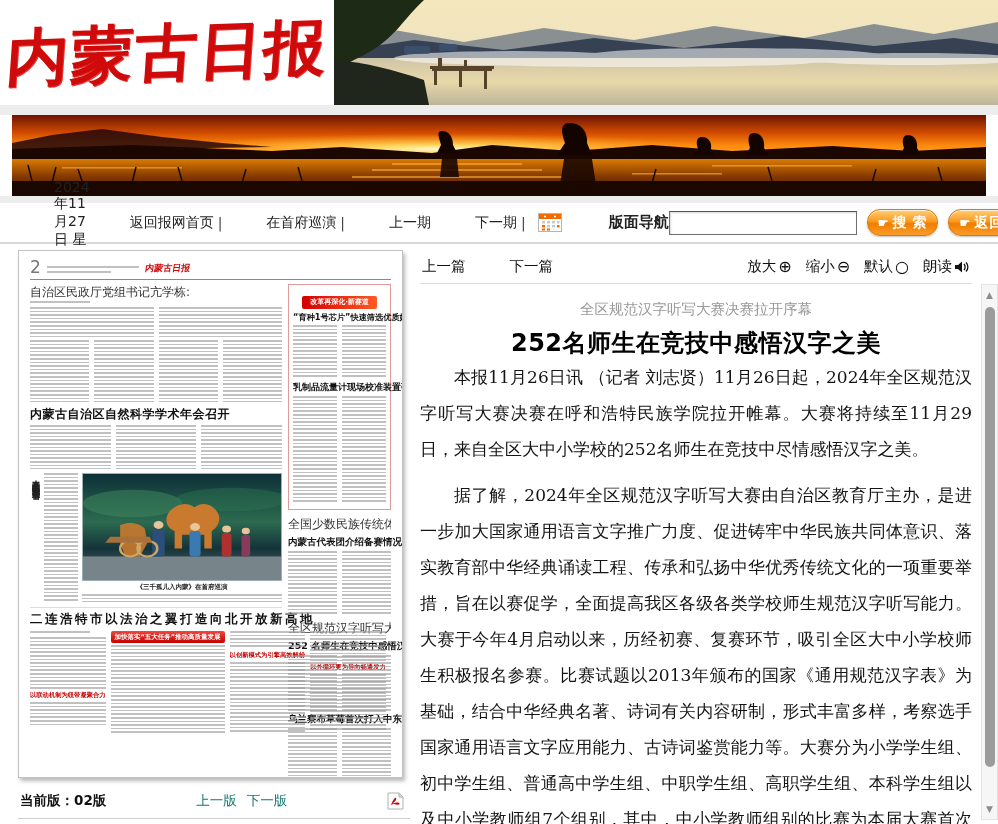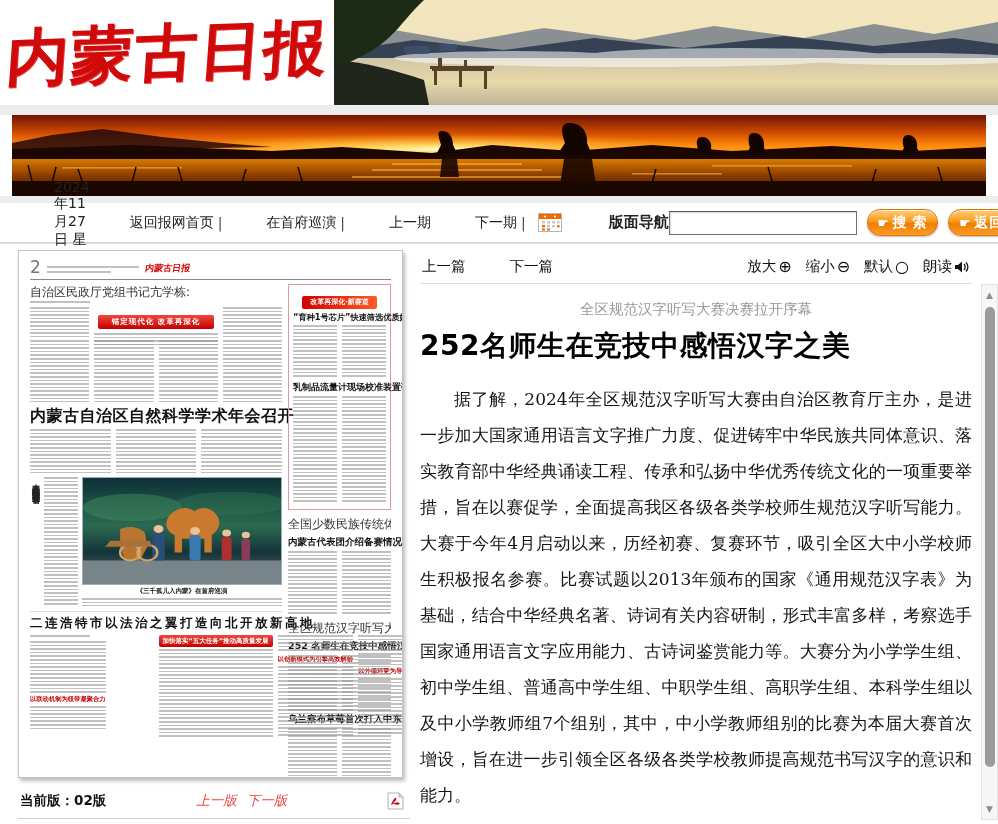--- a/index.html
+++ b/index.html
@@ -61,21 +61,21 @@
 
   .t-body { display:flex; gap:6px; margin-top:4px; }
   .t-left { flex:2.45; min-width:0; }
   .t-right { flex:1; min-width:0; }
 
   .t-kicker { font-size:12px; color:#333; white-space:nowrap; overflow:hidden; }
   .t-h1 { font-size:13.5px; font-weight:bold; color:#111; white-space:nowrap; letter-spacing:.4px; margin:1px 0 2px; }
   .t-badge-row { text-align:center; margin:2px 0 4px; }
   .t-badge { display:inline-block; background:linear-gradient(180deg,#f0473c,#c40000);
     color:#fff; font-size:7.5px; font-weight:bold; padding:2px 14px; border-radius:2px; letter-spacing:1px; }
-  .t-h2 { font-size:16px; font-weight:bold; color:#111; white-space:nowrap; letter-spacing:.5px; margin:4px 0 2px; }
+  .t-h2 { font-size:12px; font-weight:bold; color:#111; white-space:nowrap; letter-spacing:.5px; margin:4px 0 2px; }
 
   .t-photo-row { display:flex; gap:4px; margin-top:4px; }
   .t-vert { writing-mode:vertical-rl; text-orientation:upright; font-size:8px; font-weight:bold;
     color:#222; letter-spacing:1px; line-height:1.25; height:128px; }
   .t-vcol { width:34px; }
   .t-photo { flex:1; }
   .t-photo svg { display:block; width:100%; height:108px; border:1px solid #9db0b5; }
   .t-caption { font-size:6.5px; font-weight:bold; text-align:center; margin-top:2px; color:#222; }
 
   .t-pinkbox { border:1px solid #e09a9a; padding:4px 4px 5px; }
@@ -90,36 +90,36 @@
   .t-h7 { font-size:12.5px; font-weight:bold; letter-spacing:2.5px; white-space:nowrap; color:#111; margin-bottom:3px; }
   .t-redsub { color:#c40000; font-size:6.3px; font-weight:bold; margin:2px 0; white-space:nowrap; overflow:hidden; }
   .t-badge2 { background:linear-gradient(180deg,#f0473c,#c40000); color:#fff; font-size:6.5px;
     font-weight:bold; padding:1.5px 4px; border-radius:2px; text-align:center; white-space:nowrap; overflow:hidden; margin-bottom:2px; }
   .t-h8 { font-size:9.5px; font-weight:bold; white-space:nowrap; color:#111; margin:2px 0 2px; }
 
   .side-foot { width:392px; display:flex; align-items:center; padding:9px 6px 8px 2px;
     border-bottom:1px solid #cfcfcf; font-size:13.5px; color:#111; margin-top:5px; }
   .cur-ver { font-weight:bold; }
   .foot-links { margin-left:90px; display:flex; gap:10px; }
-  .foot-links a { color:#ef4444; text-decoration:none; cursor:pointer;font-style:italic; }
+  .foot-links a { color:#0f766e; text-decoration:none; cursor:pointer; }
   .pdf-icon { margin-left:auto; width:17px; height:18px; }
 
   
   .article-col { flex:1; position:relative; padding:0 26px 0 10px; min-width:0; }
   .a-toolbar { height:34px; display:flex; align-items:center; border-bottom:1px solid #ddd;
     font-size:14.5px; color:#111; padding:0 2px; }
   .a-toolbar a { color:#111; text-decoration:none; cursor:pointer; }
   .a-prev { margin-right:44px; }
   .a-ctrls { margin-left:auto; display:flex; align-items:center; gap:4px; white-space:nowrap; }
   .a-ctrls .ctl { display:flex; align-items:center; gap:2px; cursor:pointer; margin-left:10px; }
   .ctl .glyph { font-size:16px; line-height:1; }
   .speaker svg { display:block; }
 
   .a-sub { text-align:center; color:#999; font-size:14.5px; margin-top:16px; }
-  .a-title { color:#000; font-size:28px; font-weight:bold; margin:8px 0 16px; letter-spacing:.5px; }
+  .a-title { text-align:center; color:#000; font-size:24px; font-weight:bold; margin:8px 0 0; letter-spacing:.5px; }
   .a-body p { font-family:"DejaVu Serif","Liberation Serif",serif; font-size:17px; color:#141414;
     line-height:2.12; text-align:justify; text-indent:2em; margin-bottom:10px; }
 
   
   .sbar { position:absolute; top:34px; right:0; bottom:-540px; width:17px; background:#f6f6f6;
     border:1px solid #e2e2e2; height:536px; }
   .sbar .up, .sbar .dn { position:absolute; left:0; width:15px; height:16px; color:#8d8d8d;
     font-size:9px; text-align:center; line-height:16px; cursor:pointer; }
   .sbar .up { top:2px; } .sbar .dn { bottom:2px; }
   .sbar .thumb-bar { position:absolute; left:2.5px; top:22px; width:10px; height:460px;
@@ -301,24 +301,20 @@
         <span class="t-minilogo">内蒙古日报</span>
       </div>
 
       <div class="t-body">
 
         <div class="t-left">
           <div class="t-kicker">自治区民政厅党组书记亢学栋:</div>
           <div class="sim" style="height:4px;width:60px;margin-bottom:2px;"></div>
           <div class="simcols" style="height:30px;">
             <div class="sim"></div>
-            <div style="flex:2.1;">
-              <div class="t-badge-row"><span class="t-badge">锚定现代化  改革再深化</span></div>
-              <div class="sim" style="height:12px;"></div>
-            </div>
             <div class="sim"></div>
           </div>
           <div class="simcols" style="height:62px;margin-top:3px;">
             <div class="sim"></div>
               <div class="sim"></div>
               <div class="sim"></div>
               <div class="sim"></div>
           </div>
 
           <div class="t-h2">内蒙古自治区自然科学学术年会召开</div>
@@ -370,21 +366,21 @@
 
           <div class="t-bottom">
             <div class="t-h7">二连浩特市以法治之翼打造向北开放新高地</div>
             <div class="simcols" style="align-items:flex-start;">
               <div style="flex:1;">
                 <div class="sim" style="height:4px;width:80%;margin-bottom:2px;"></div>
                 <div class="sim" style="height:52px;"></div>
                 <div class="t-redsub">以联动机制为纽带凝聚合力</div>
                 <div class="sim" style="height:24px;"></div>
               </div>
-              <div style="flex:1.15;margin-left:48px;">
+              <div style="flex:1.15;">
                 <div class="t-badge2">加快落实“五大任务”推动高质量发展</div>
                 <div class="sim" style="height:88px;"></div>
               </div>
               <div style="flex:1;">
                 <div class="sim" style="height:18px;"></div>
                 <div class="t-redsub">以创新模式为引擎高效解纷</div>
                 <div class="sim" style="height:70px;"></div>
               </div>
               <div style="flex:1;">
                 <div class="sim" style="height:30px;"></div>
@@ -473,20 +469,21 @@
             </svg>
           </span>
         </span>
       </span>
     </div>
 
     <div class="a-sub">全区规范汉字听写大赛决赛拉开序幕</div>
     <h1 class="a-title">252名师生在竞技中感悟汉字之美</h1>
 
     <div class="a-body">
+      <p>本报11月26日讯  （记者 刘志贤）11月26日起，2024年全区规范汉字听写大赛决赛在呼和浩特民族学院拉开帷幕。大赛将持续至11月29日，来自全区大中小学校的252名师生在竞技中尽情感悟汉字之美。</p>
       <p>据了解，2024年全区规范汉字听写大赛由自治区教育厅主办，是进一步加大国家通用语言文字推广力度、促进铸牢中华民族共同体意识、落实教育部中华经典诵读工程、传承和弘扬中华优秀传统文化的一项重要举措，旨在以赛促学，全面提高我区各级各类学校师生规范汉字听写能力。大赛于今年4月启动以来，历经初赛、复赛环节，吸引全区大中小学校师生积极报名参赛。比赛试题以2013年颁布的国家《通用规范汉字表》为基础，结合中华经典名著、诗词有关内容研制，形式丰富多样，考察选手国家通用语言文字应用能力、古诗词鉴赏能力等。大赛分为小学学生组、初中学生组、普通高中学生组、中职学生组、高职学生组、本科学生组以及中小学教师组7个组别，其中，中小学教师组别的比赛为本届大赛首次增设，旨在进一步引领全区各级各类学校教师提高规范书写汉字的意识和能力。</p>
 
     </div>
 
     <div class="sbar">
       <div class="up">▲</div>
       <div class="thumb-bar"></div>
       <div class="dn">▼</div>
     </div>
   </div>

